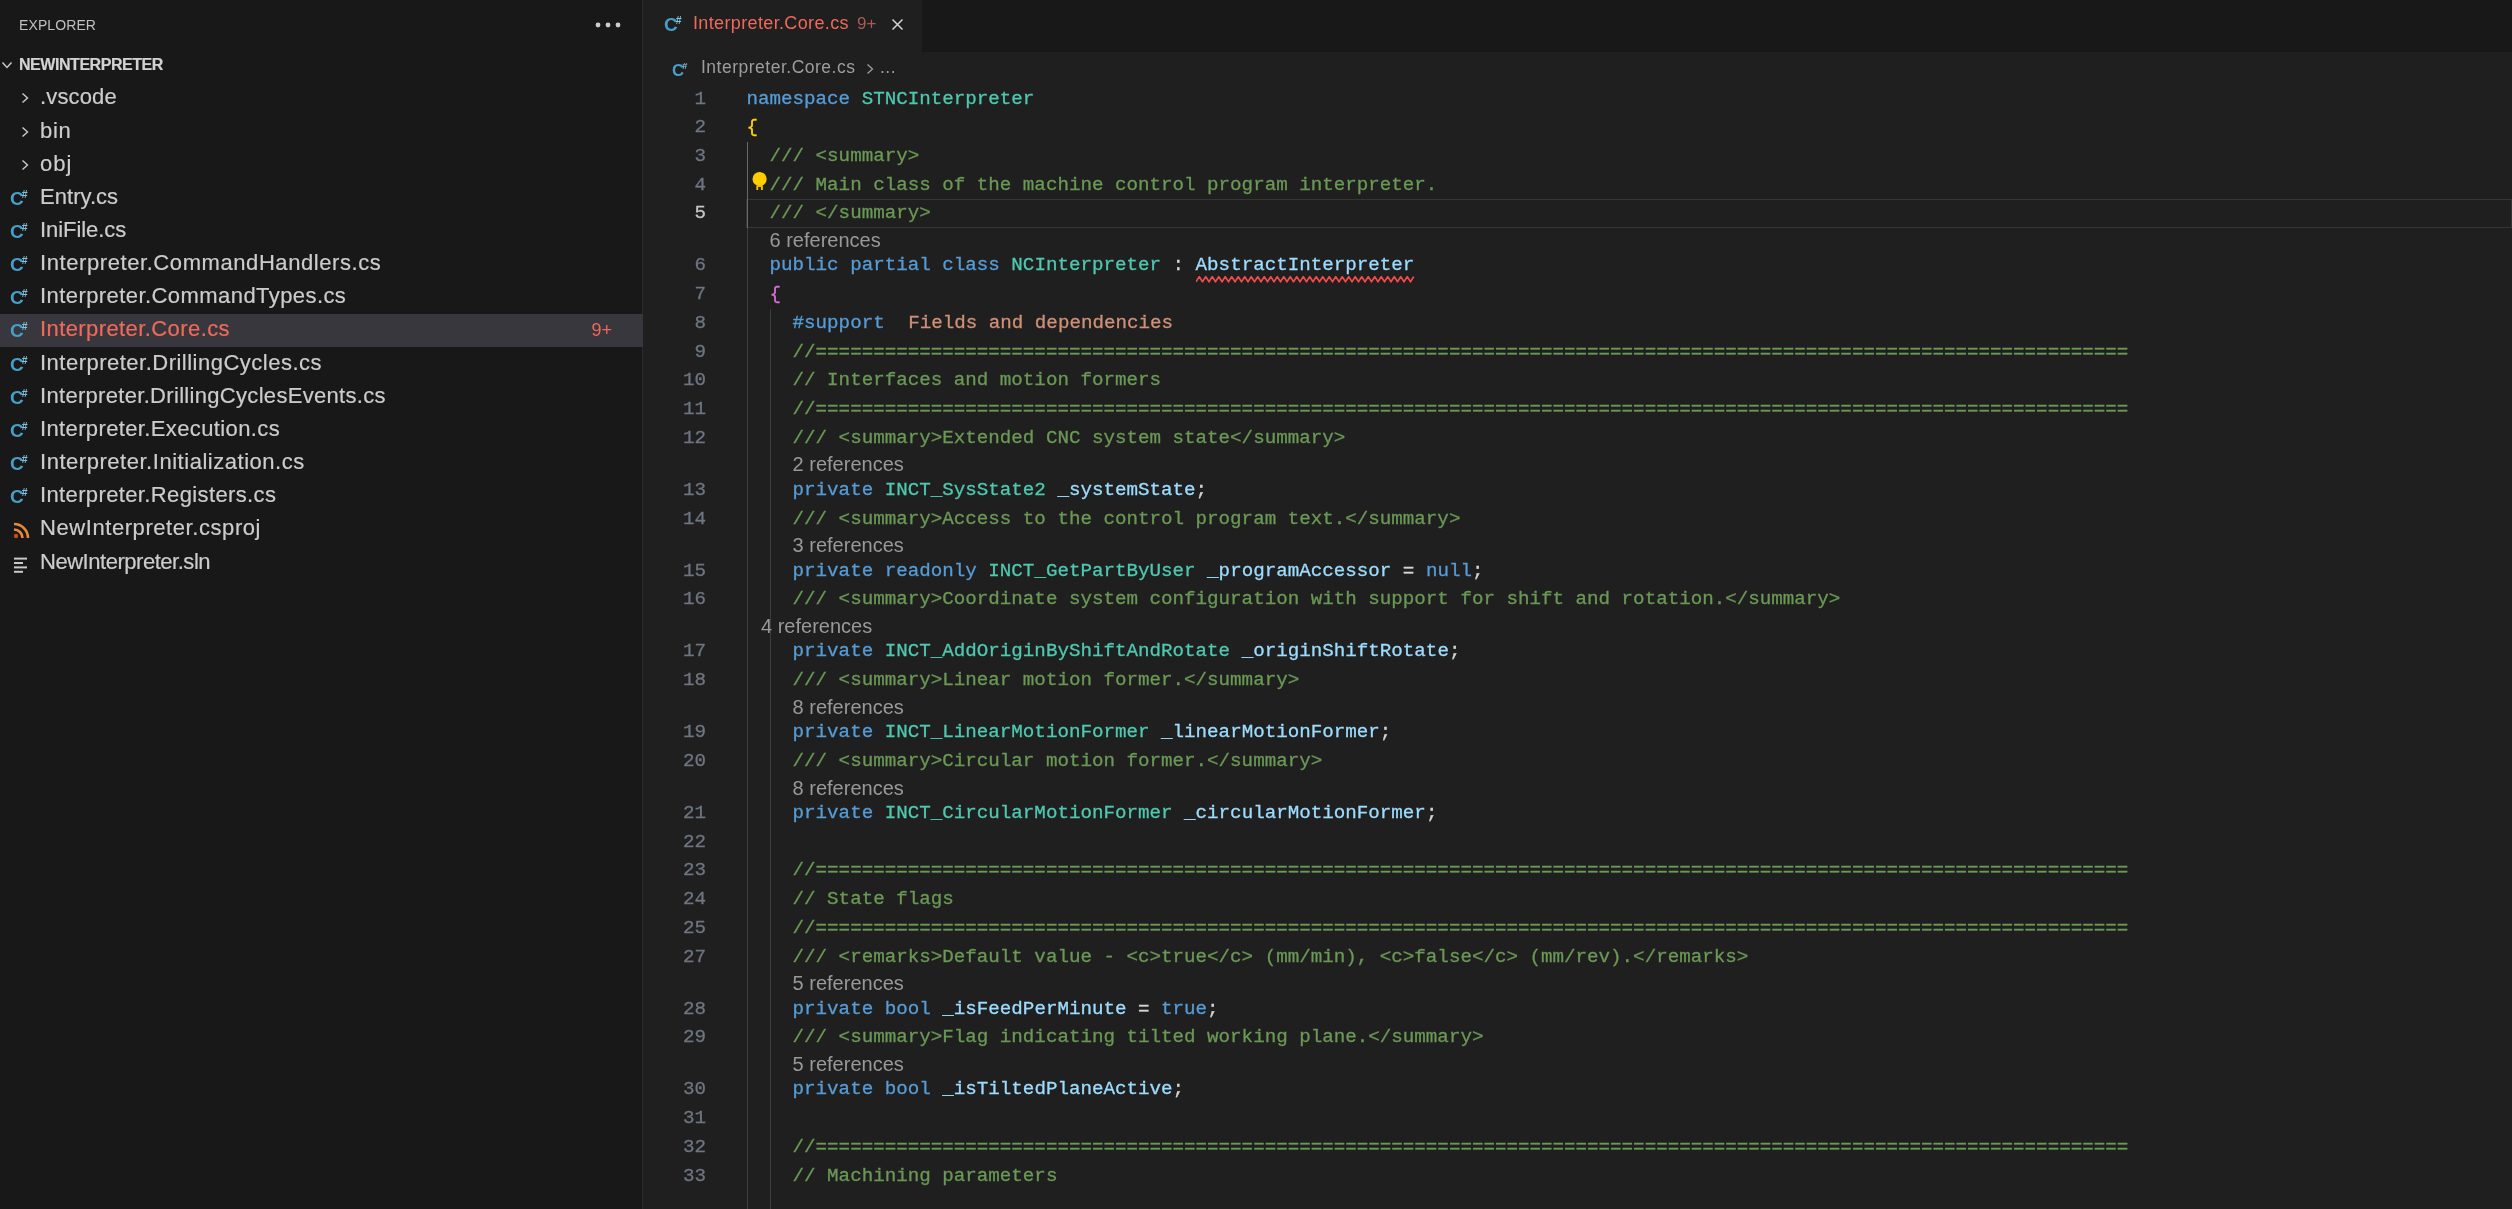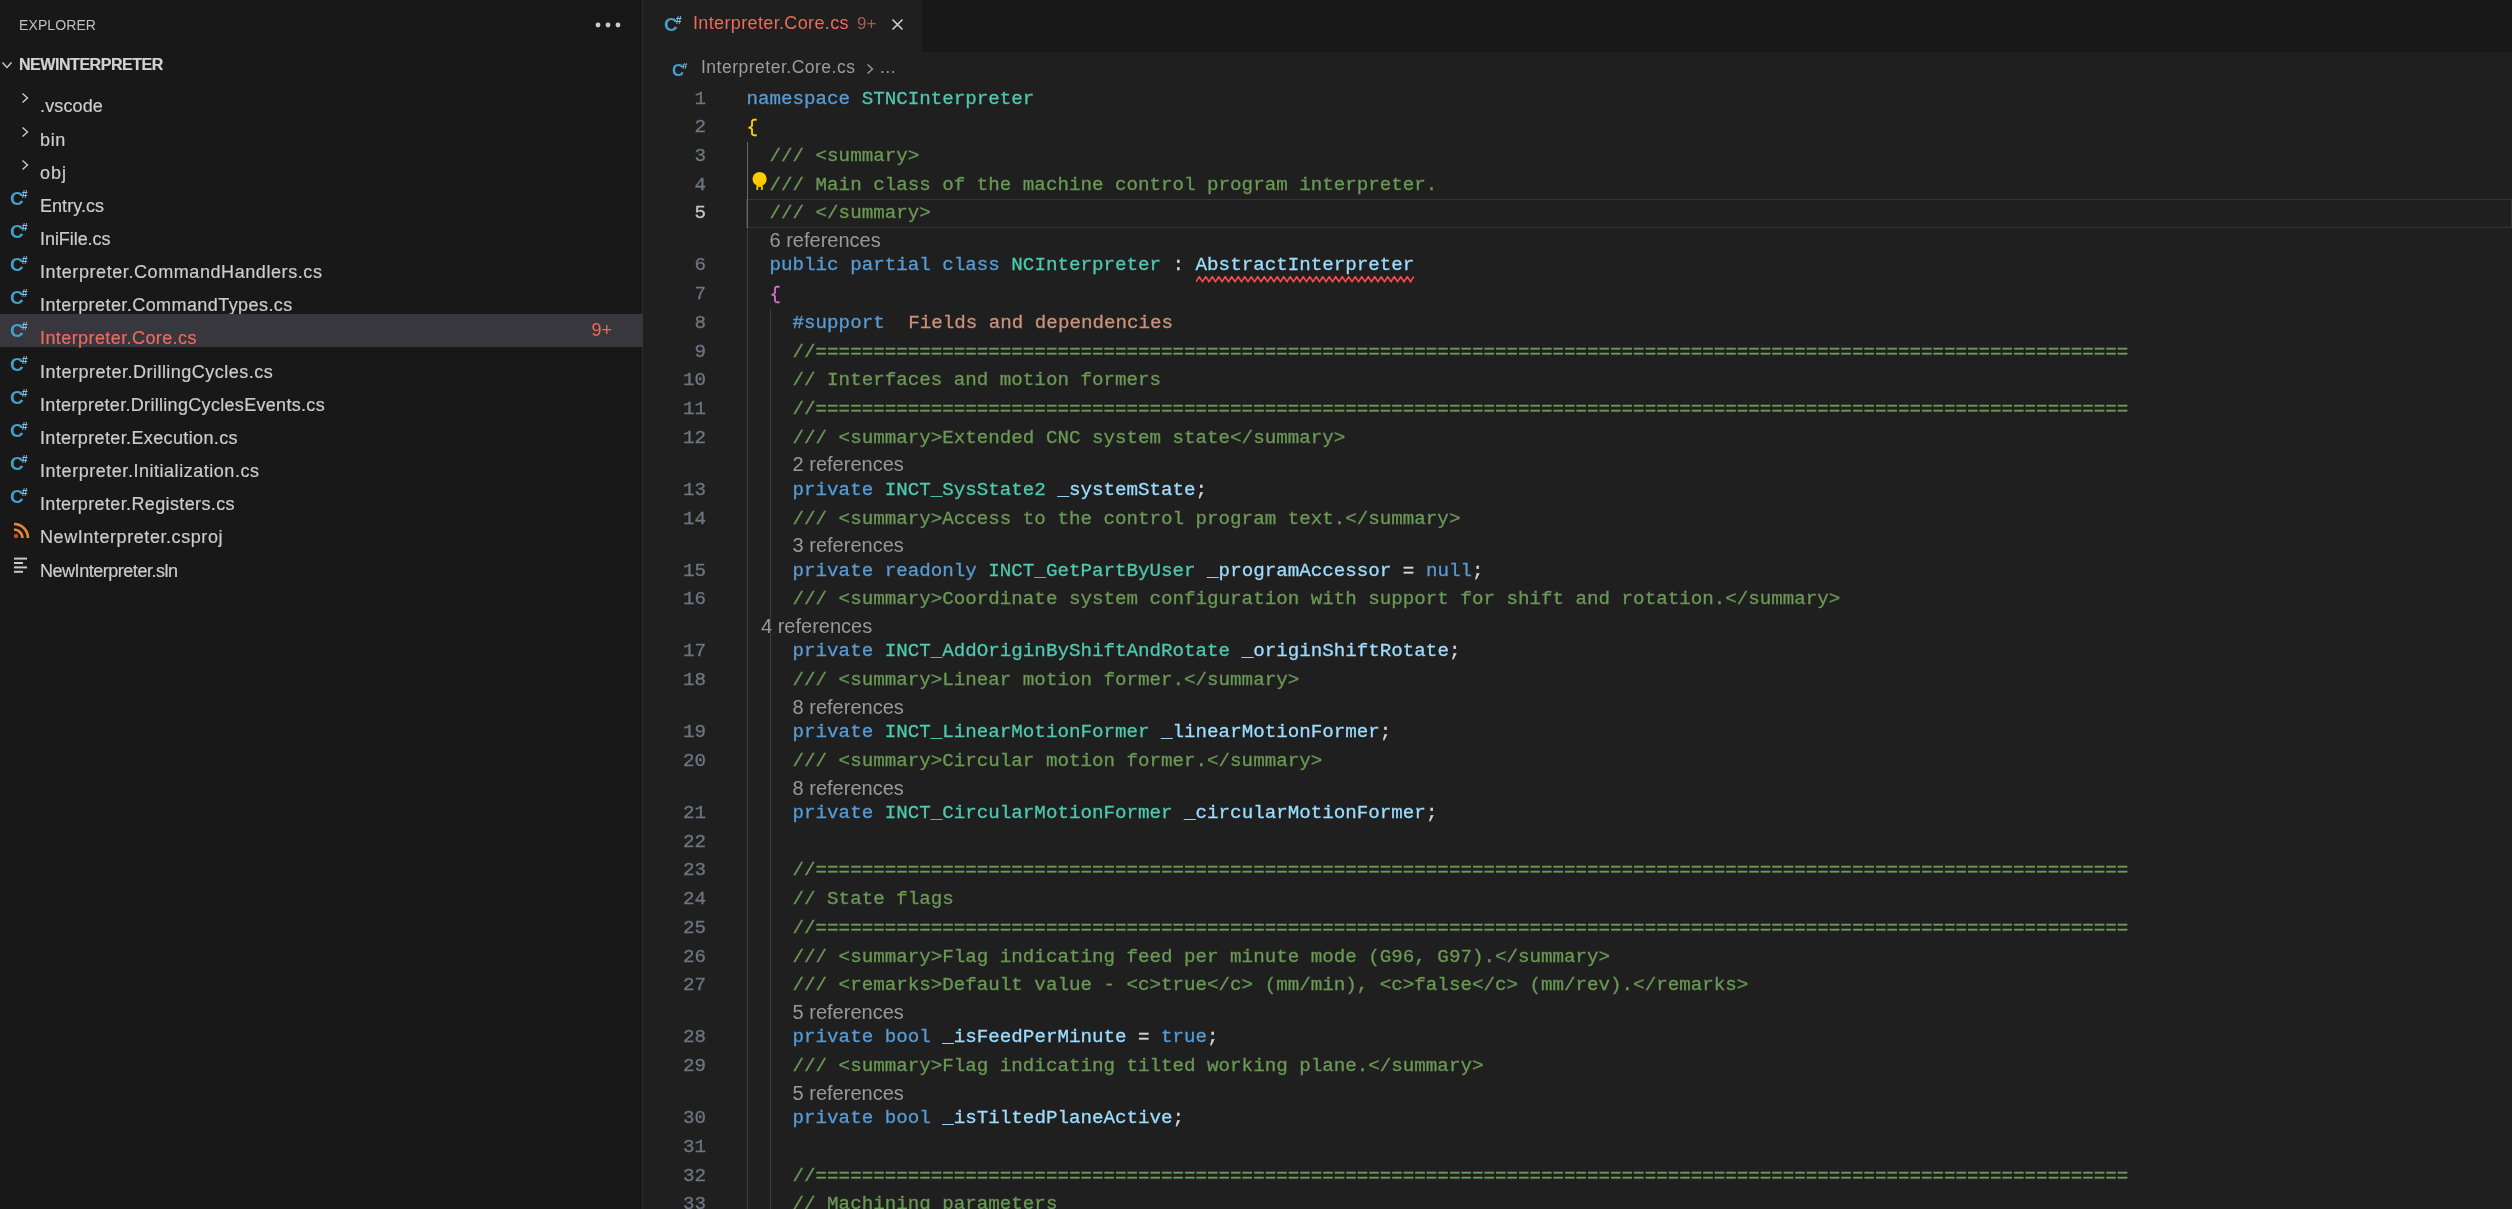--- a/index.html
+++ b/index.html
@@ -5,21 +5,21 @@
   font-family:"Liberation Sans", sans-serif; }
 #app { position:relative; width:2512px; height:1209px; }
 
 #side { position:absolute; left:0; top:0; width:643px; height:1209px;
   background:#181818; border-right:1px solid #2b2b2b; }
 #sbtitle { position:absolute; left:19px; top:17px; font-size:14px; color:#c0c0c0; letter-spacing:.1px; }
 #sbdots { position:absolute; left:593px; top:12px; }
 .trow { position:absolute; left:0; width:643px; height:32.84px; }
 .trow.sel { background:#37373d; }
 .ticon { position:absolute; top:8px; }
-.tname { position:absolute; top:14px; font-size:18px; color:#cccccc; white-space:pre; -webkit-text-stroke:0.2px; }
+.tname { position:absolute; top:2px; font-size:22px; color:#cccccc; white-space:pre; -webkit-text-stroke:0.2px; }
 .tname.root { font-weight:bold; font-size:16px; top:7px; color:#d2d2d2; }
 .tname.err { color:#f0695a; }
 .badge { position:absolute; top:6px; left:570px; width:42px; text-align:right; font-size:18px; color:#f0695a; }
 
 #tabbar { position:absolute; left:643px; top:0; width:1869px; height:52.4px; background:#181818; }
 #tab { position:absolute; left:0; top:0; width:279px; height:52.4px; background:#1f1f1f; }
 #tablabel { position:absolute; left:50px; top:13px; font-size:18px; letter-spacing:0.36px; color:#f0695a; }
 #tabbadge { position:absolute; left:214px; top:14px; font-size:17px; color:#a85c50; }
 #tabclose { position:absolute; left:246px; top:16px; }
 
@@ -87,21 +87,20 @@
 <div class="r"><span class="num">19</span><span class="b"><i class="f">    </i><i class="k">private</i><i class="f"> </i><i class="t">INCT_LinearMotionFormer</i><i class="f"> </i><i class="v">_linearMotionFormer</i><i class="f">;</i></span></div>
 <div class="r"><span class="num">20</span><span class="b"><i class="f">    </i><i class="c">/// &lt;summary&gt;Circular motion former.&lt;/summary&gt;</i></span></div>
 <div class="rl">
         <span class="lens" style="left:792.6px">8 references</span>
       </div>
 <div class="r"><span class="num">21</span><span class="b"><i class="f">    </i><i class="k">private</i><i class="f"> </i><i class="t">INCT_CircularMotionFormer</i><i class="f"> </i><i class="v">_circularMotionFormer</i><i class="f">;</i></span></div>
 <div class="r"><span class="num">22</span><span class="b"></span></div>
 <div class="r"><span class="num">23</span><span class="b"><i class="f">    </i><i class="c">//==================================================================================================================</i></span></div>
 <div class="r"><span class="num">24</span><span class="b"><i class="f">    </i><i class="c">// State flags</i></span></div>
 <div class="r"><span class="num">25</span><span class="b"><i class="f">    </i><i class="c">//==================================================================================================================</i></span></div>
-<div class="r"><span class="num">26</span><span class="b"><i class="f">    </i><i class="c">/// &lt;summary&gt;Flag indicating feed per minute mode (G96, G97).&lt;/summary&gt;</i></span></div>
 <div class="r"><span class="num">27</span><span class="b"><i class="f">    </i><i class="c">/// &lt;remarks&gt;Default value - &lt;c&gt;true&lt;/c&gt; (mm/min), &lt;c&gt;false&lt;/c&gt; (mm/rev).&lt;/remarks&gt;</i></span></div>
 <div class="rl">
         <span class="lens" style="left:792.6px">5 references</span>
       </div>
 <div class="r"><span class="num">28</span><span class="b"><i class="f">    </i><i class="k">private</i><i class="f"> </i><i class="k">bool</i><i class="f"> </i><i class="v">_isFeedPerMinute</i><i class="f"> = </i><i class="k">true</i><i class="f">;</i></span></div>
 <div class="r"><span class="num">29</span><span class="b"><i class="f">    </i><i class="c">/// &lt;summary&gt;Flag indicating tilted working plane.&lt;/summary&gt;</i></span></div>
 <div class="rl">
         <span class="lens" style="left:792.6px">5 references</span>
       </div>
 <div class="r"><span class="num">30</span><span class="b"><i class="f">    </i><i class="k">private</i><i class="f"> </i><i class="k">bool</i><i class="f"> </i><i class="v">_isTiltedPlaneActive</i><i class="f">;</i></span></div>

